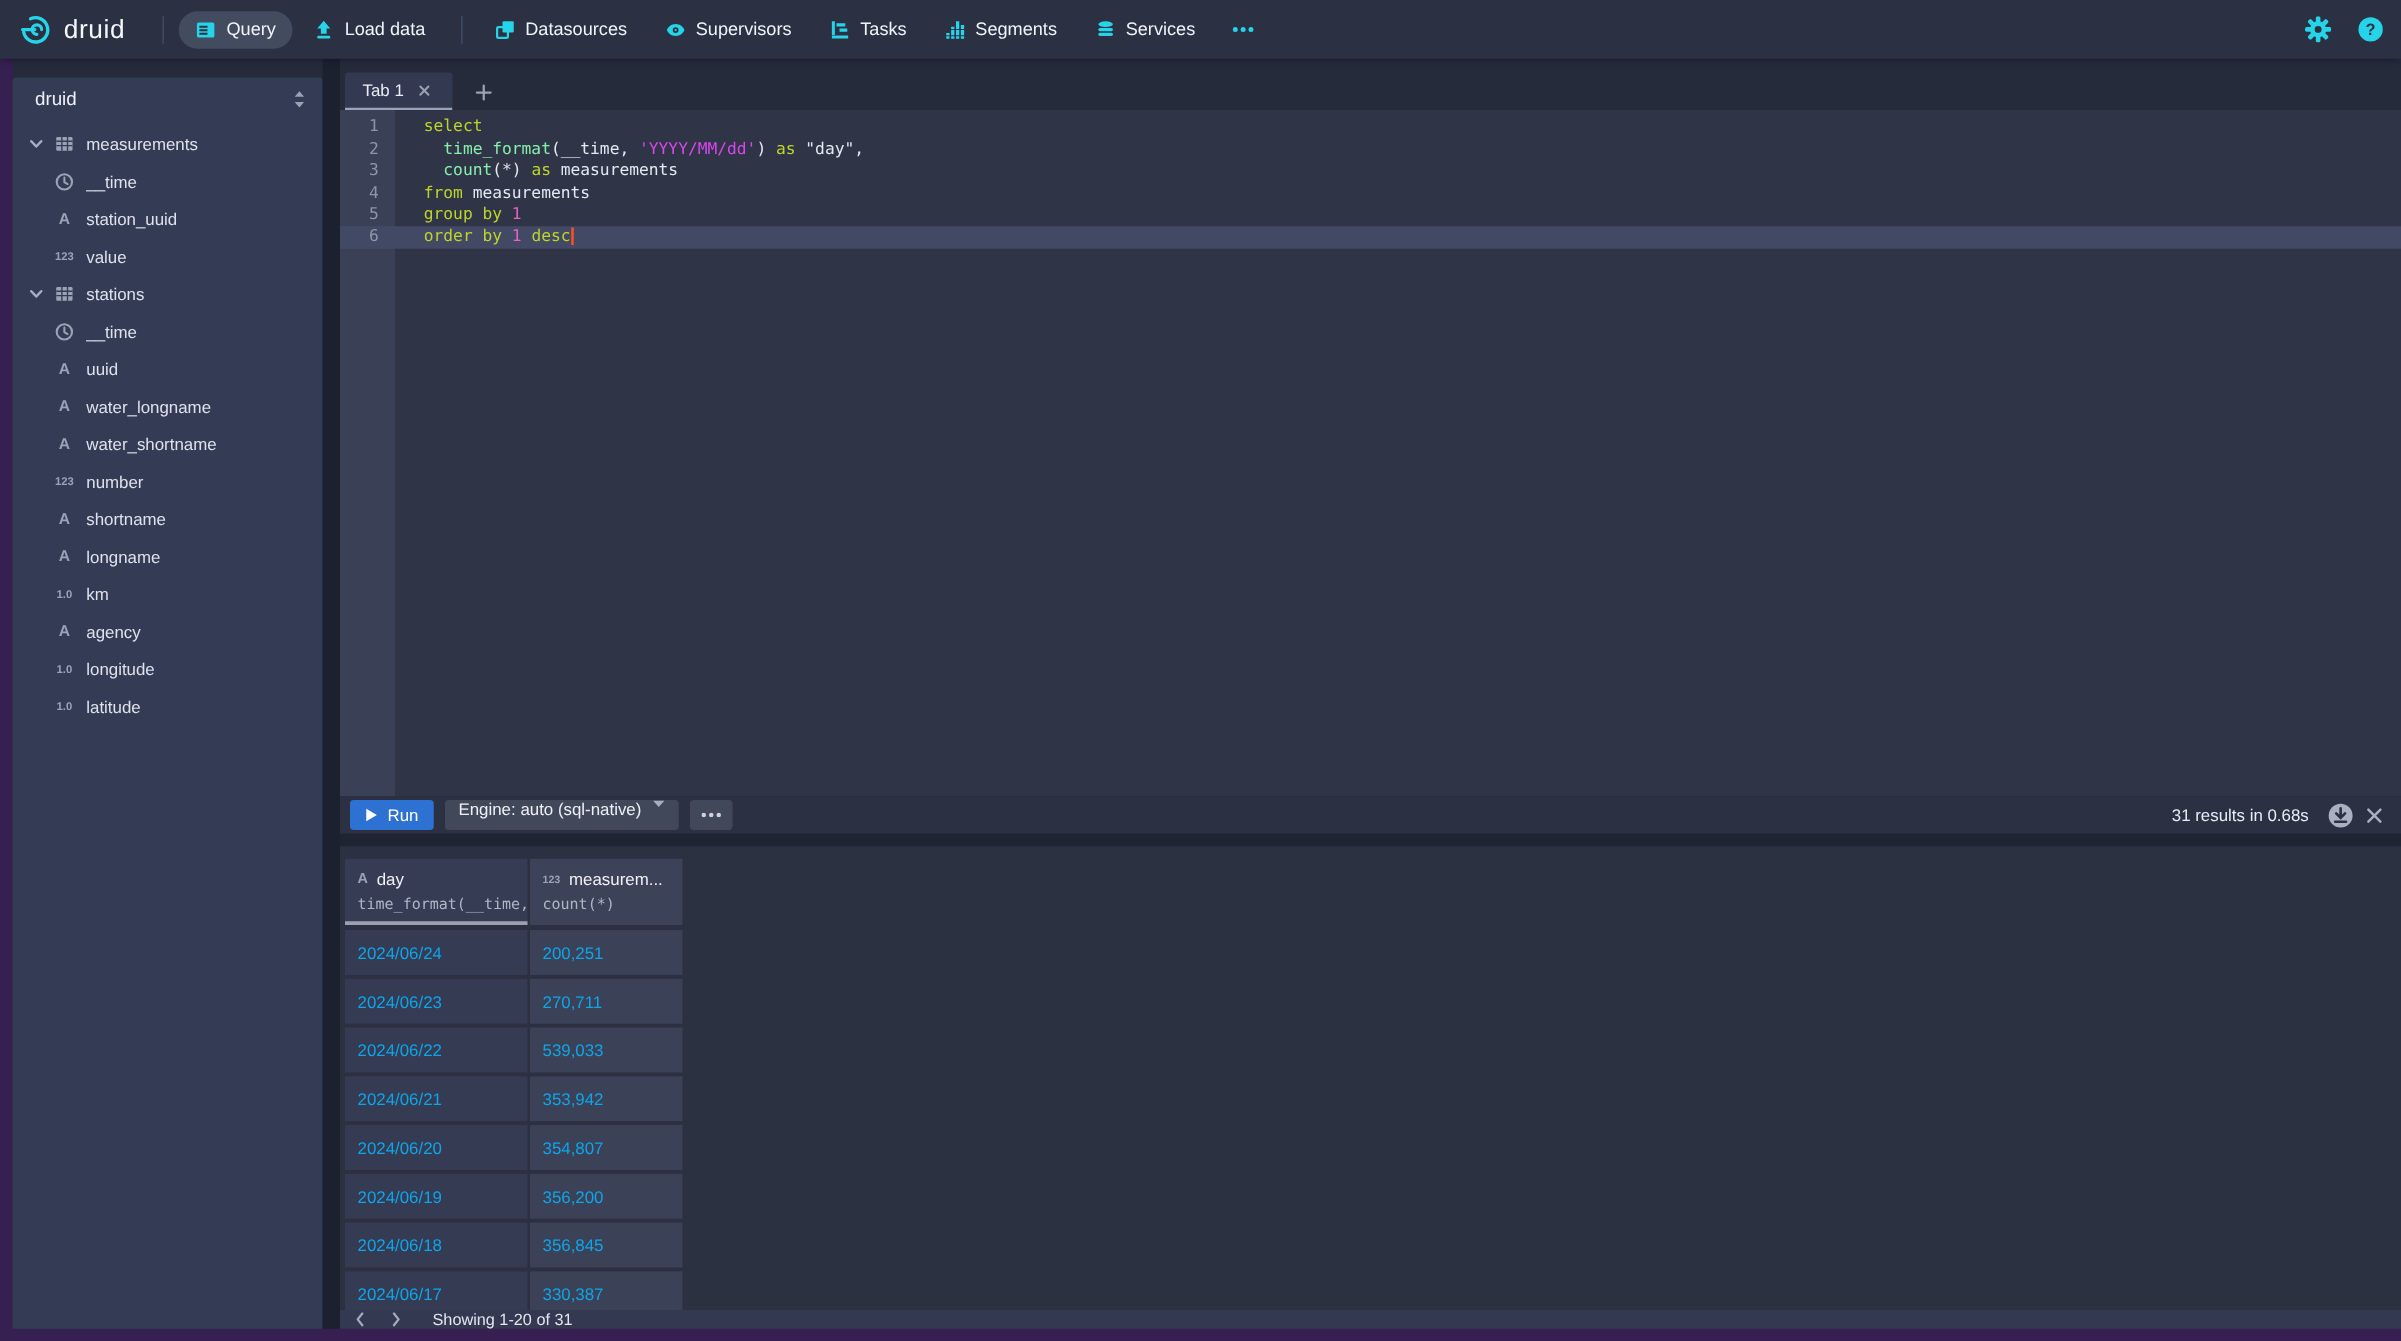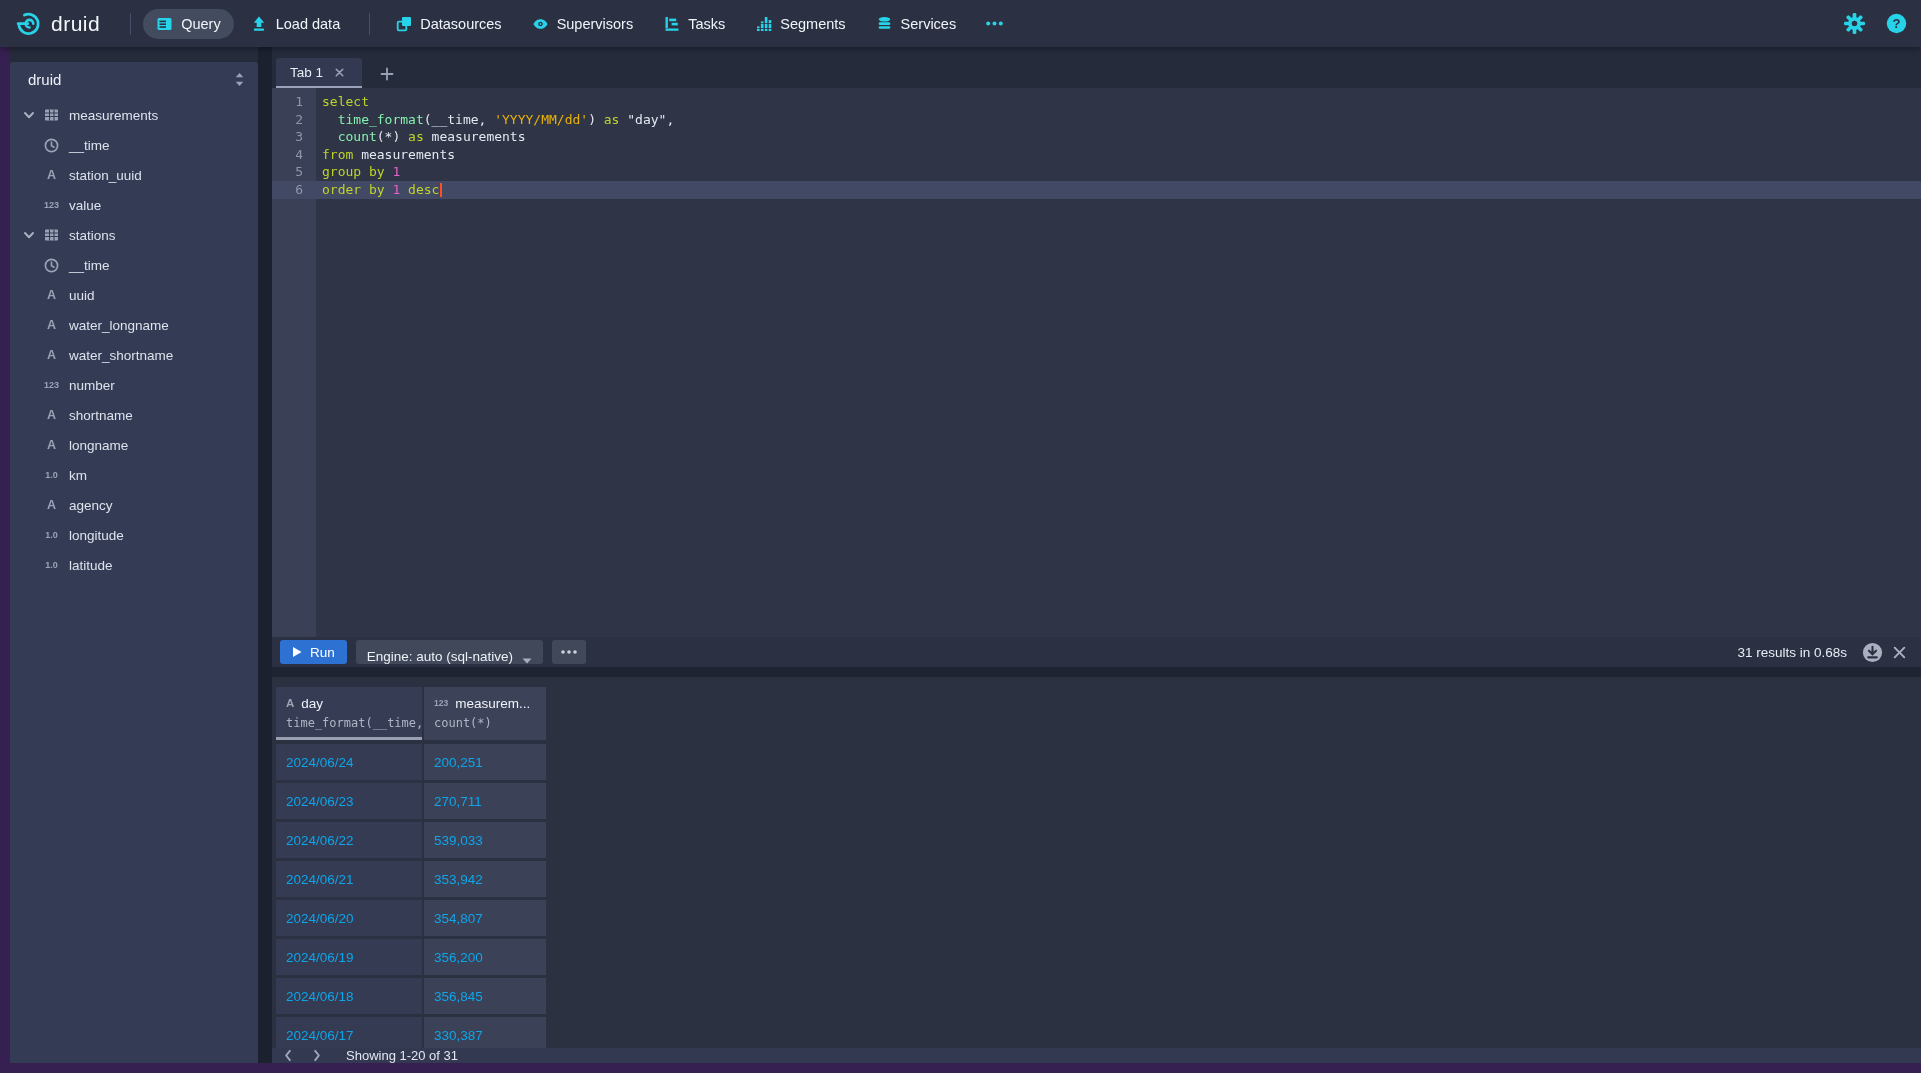--- a/index.html
+++ b/index.html
@@ -54,32 +54,32 @@
   .tab-close { display:flex; align-items:center; cursor:pointer; }
   .tab-plus { position:absolute; left:102px; top:15px; width:26px; height:24px; display:flex;
               align-items:center; justify-content:center; cursor:pointer; }
 
   .editor { position:absolute; left:0; top:41px; width:100%; height:549px; background:#2f3546; cursor:text; }
   .gutter-bg { position:absolute; left:0; top:0; width:44px; height:100%; background:#3a4156; }
   .code-line { position:relative; display:flex; height:17.6px; line-height:17.6px;
                font-family:"DejaVu Sans Mono", monospace; font-size:13px; white-space:pre; }
   .code-lines { position:absolute; left:0; top:5px; right:0; }
   .code-line .ln { width:44px; flex:none; text-align:right; padding-right:13px; color:#8e97a9; }
-  .code-line .lc { padding-left:6px; }
+  .code-line .lc { padding-left:23px; }
   .code-line.active { background:#424965; }
-  .tk-kw { color:#bfd42a; } .tk-fn { color:#86efac; } .tk-str { color:#eab308; }
+  .tk-kw { color:#bfd42a; } .tk-fn { color:#86efac; } .tk-str { color:#d946ef; }
   .tk-num { color:#e463c7; } .tk-pl { color:#e4e8f0; }
   .cursor { display:inline-block; width:2px; height:14px; background:#ff4f21; vertical-align:middle; margin-left:1px; }
 
   .runbar { position:absolute; left:0; top:590px; width:100%; height:30px; background:#2b3143;
             display:flex; align-items:center; padding:0 14px 0 8px; gap:9px; }
   .btn-run { height:24px; background:#2d72d2; border-radius:3px; color:#fff; font-size:13.5px;
              display:flex; align-items:center; gap:8px; padding:0 12px; cursor:pointer; }
   .btn-engine { height:24px; background:#404859; border-radius:3px; color:#edf1f7; font-size:13.5px;
-                display:flex; align-items:flex-end; gap:9px; padding:0 11px; cursor:pointer; }
+                display:flex; align-items:flex-start; gap:9px; padding:0 11px; cursor:pointer; }
   .btn-more { width:34px; height:24px; background:#404859; border-radius:3px; color:#cdd3de;
               display:flex; align-items:center; justify-content:center; font-size:12px; letter-spacing:1px;
               cursor:pointer; font-weight:bold; }
   .run-spacer { flex:1; }
   .status { color:#e8ecf3; font-size:13.5px; margin-right:6px; }
   .rb-icon { display:flex; align-items:center; justify-content:center; cursor:pointer; }
 
   .gapstrip { position:absolute; left:0; top:620px; width:100%; height:10px; background:#1f2433; }
 
   .results { position:absolute; left:0; top:630px; width:100%; height:371px; background:#2b3141; overflow:hidden; }

